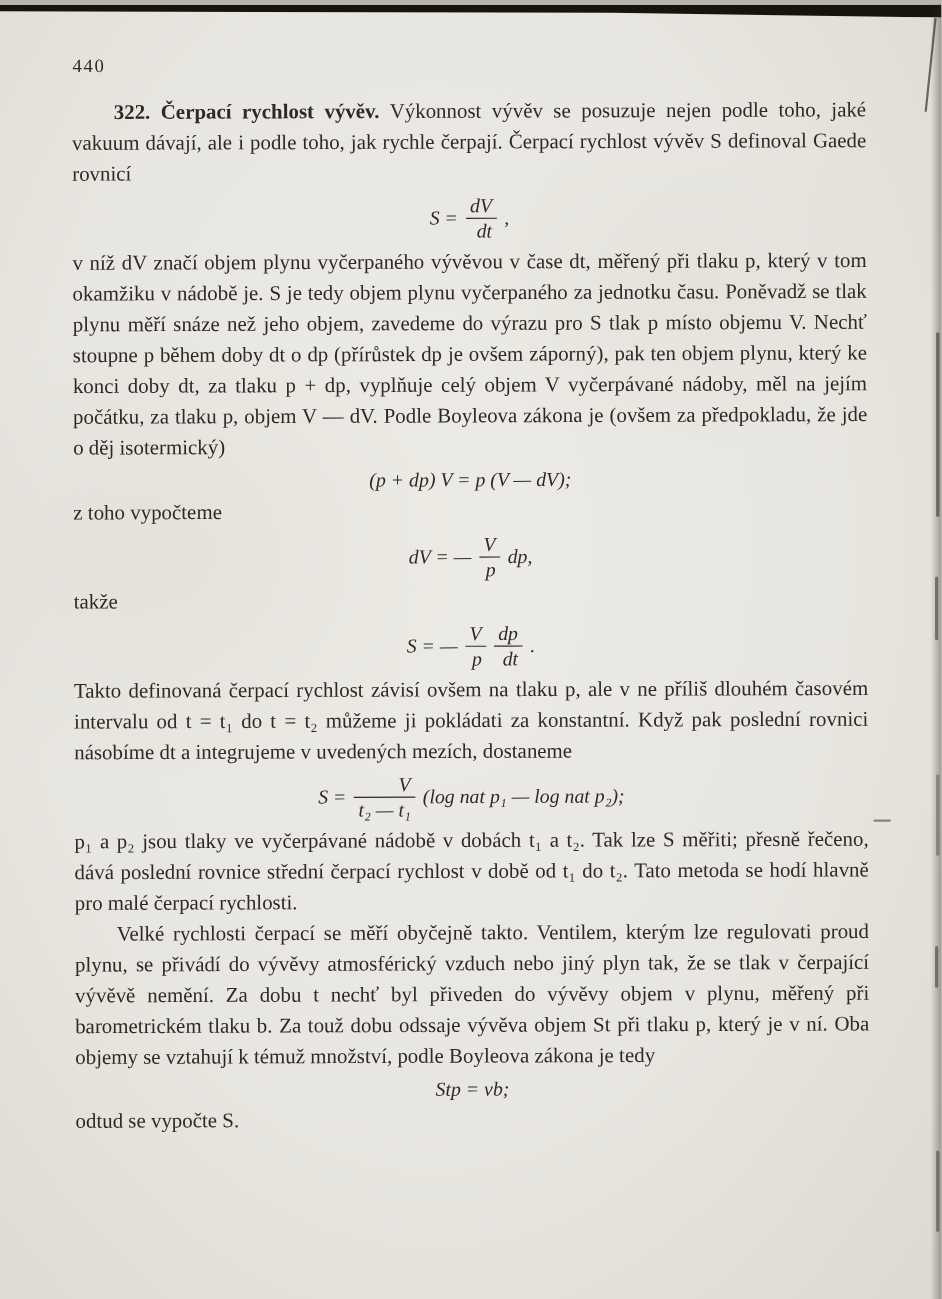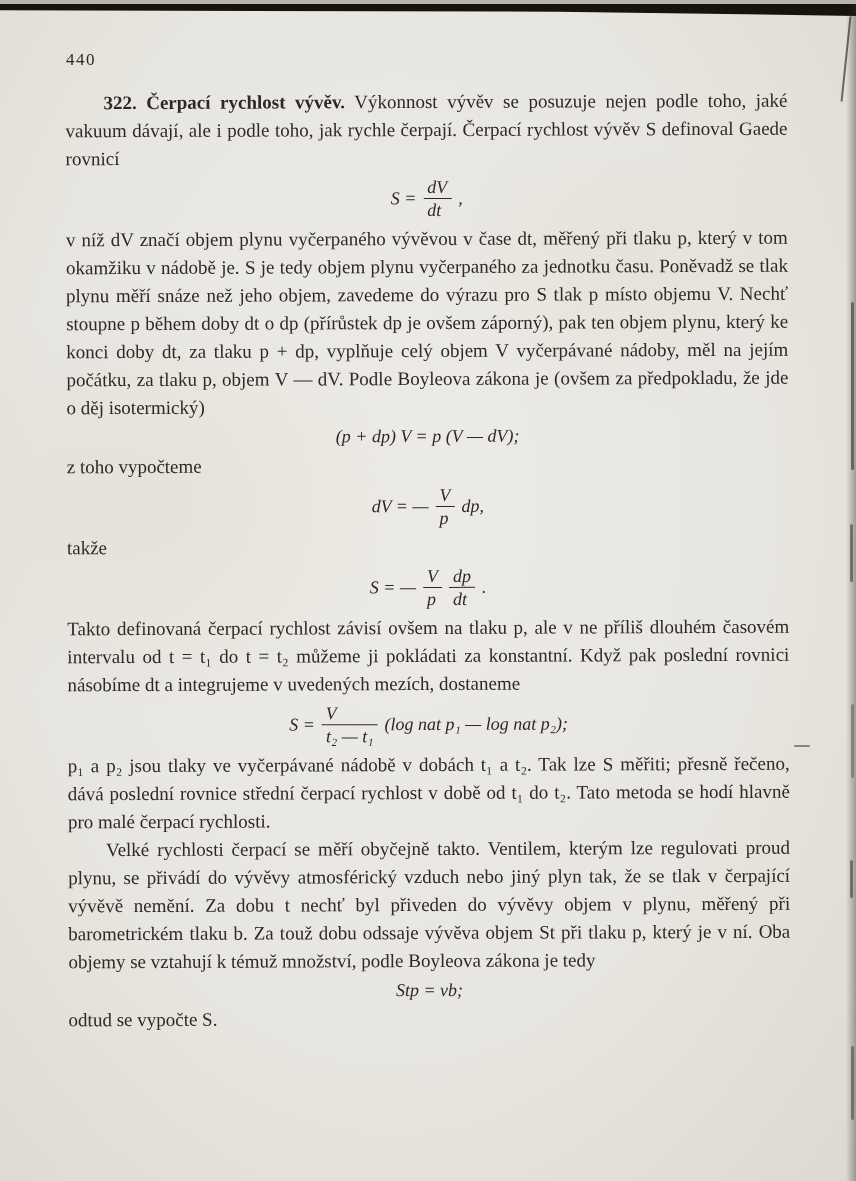--- a/index.html
+++ b/index.html
@@ -48,21 +48,21 @@
 
   p.para { margin:0; text-align:justify; }
   p.indent { text-indent:38px; }
   .bold { font-weight:bold; }
 
   .formula {
     display:flex; justify-content:center; align-items:center;
     gap:7px; margin:5px 0;
     font-style:italic; font-size:18px; line-height:1.15;
   }
-  .frac { display:inline-block; text-align:left; }
+  .frac { display:inline-block; text-align:right; }
   .frac .num { display:block; padding:0 4px 1px; border-bottom:1.3px solid #2d2a25; line-height:20px; }
   .frac .den { display:block; padding:1px 4px 0; line-height:20px; }
 </style>
 </head>
 <body>
 
 <div class="page">
 
   <div class="scan-top"></div>
   <div class="scan-right"></div>

